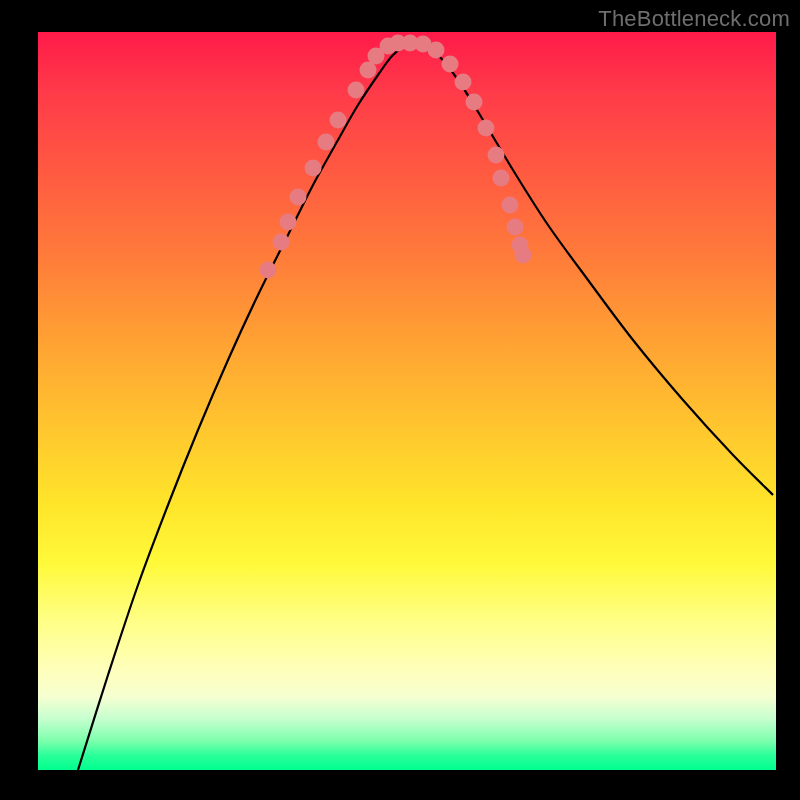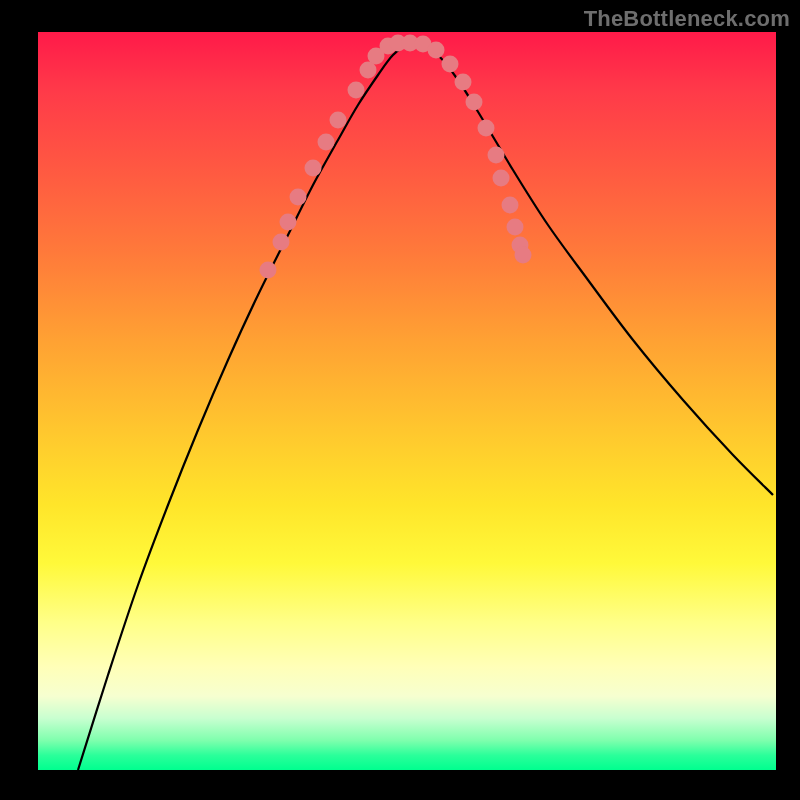--- a/index.html
+++ b/index.html
@@ -43,21 +43,21 @@
       #2bff9a 98%,
       #00ff8f 100%
     );
   }
   .watermark {
     position: absolute;
     top: 6px;
     right: 10px;
     color: #6e6e6e;
     font-size: 22px;
-    font-weight: 700;
+    font-weight: 400;
     letter-spacing: 0.2px;
     user-select: none;
   }
   svg.curve {
     position: absolute;
     left: 0;
     top: 0;
   }
 </style>
 </head>

